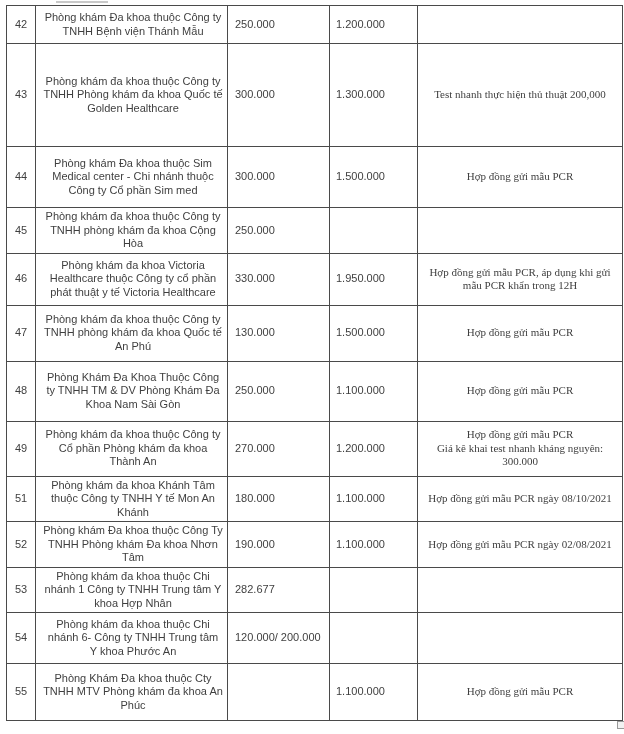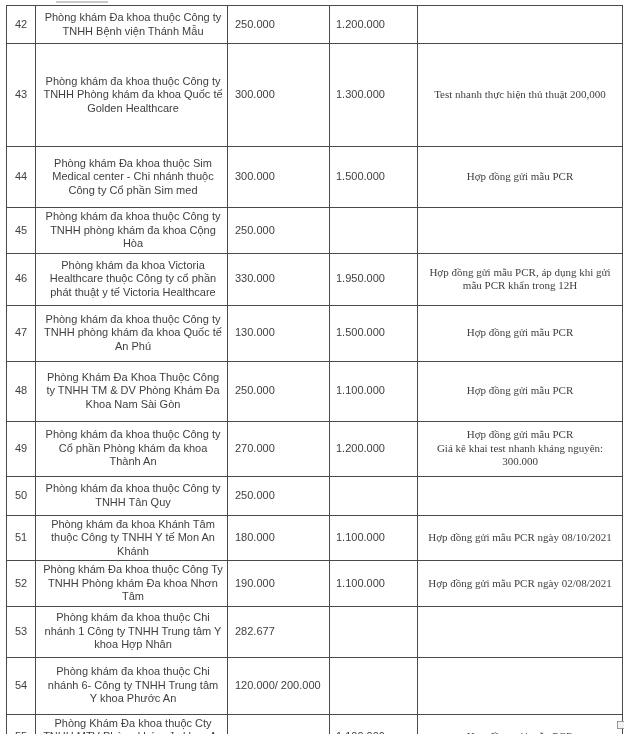--- a/index.html
+++ b/index.html
@@ -133,27 +133,20 @@
   </tr>
       <tr>
     <td class="c-no">49</td>
     <td class="c-name">Phòng khám đa khoa thuộc Công ty Cổ phần Phòng khám đa khoa Thành An</td>
     <td class="c-p1">270.000</td>
     <td class="c-p2">1.200.000</td>
     <td class="c-note">Hợp đồng gửi mẫu PCR
 Giá kê khai test nhanh kháng nguyên: 300.000</td>
   </tr>
       <tr>
-    <td class="c-no">50</td>
-    <td class="c-name">Phòng khám đa khoa thuộc Công ty TNHH Tân Quy</td>
-    <td class="c-p1">250.000</td>
-    <td class="c-p2"></td>
-    <td class="c-note"></td>
-  </tr>
-      <tr>
     <td class="c-no">51</td>
     <td class="c-name">Phòng khám đa khoa Khánh Tâm thuộc Công ty TNHH Y tế Mon An Khánh</td>
     <td class="c-p1">180.000</td>
     <td class="c-p2">1.100.000</td>
     <td class="c-note">Hợp đồng gửi mẫu PCR ngày 08/10/2021</td>
   </tr>
       <tr>
     <td class="c-no">52</td>
     <td class="c-name">Phòng khám Đa khoa thuộc Công Ty TNHH Phòng khám Đa khoa Nhơn Tâm</td>
     <td class="c-p1">190.000</td>

